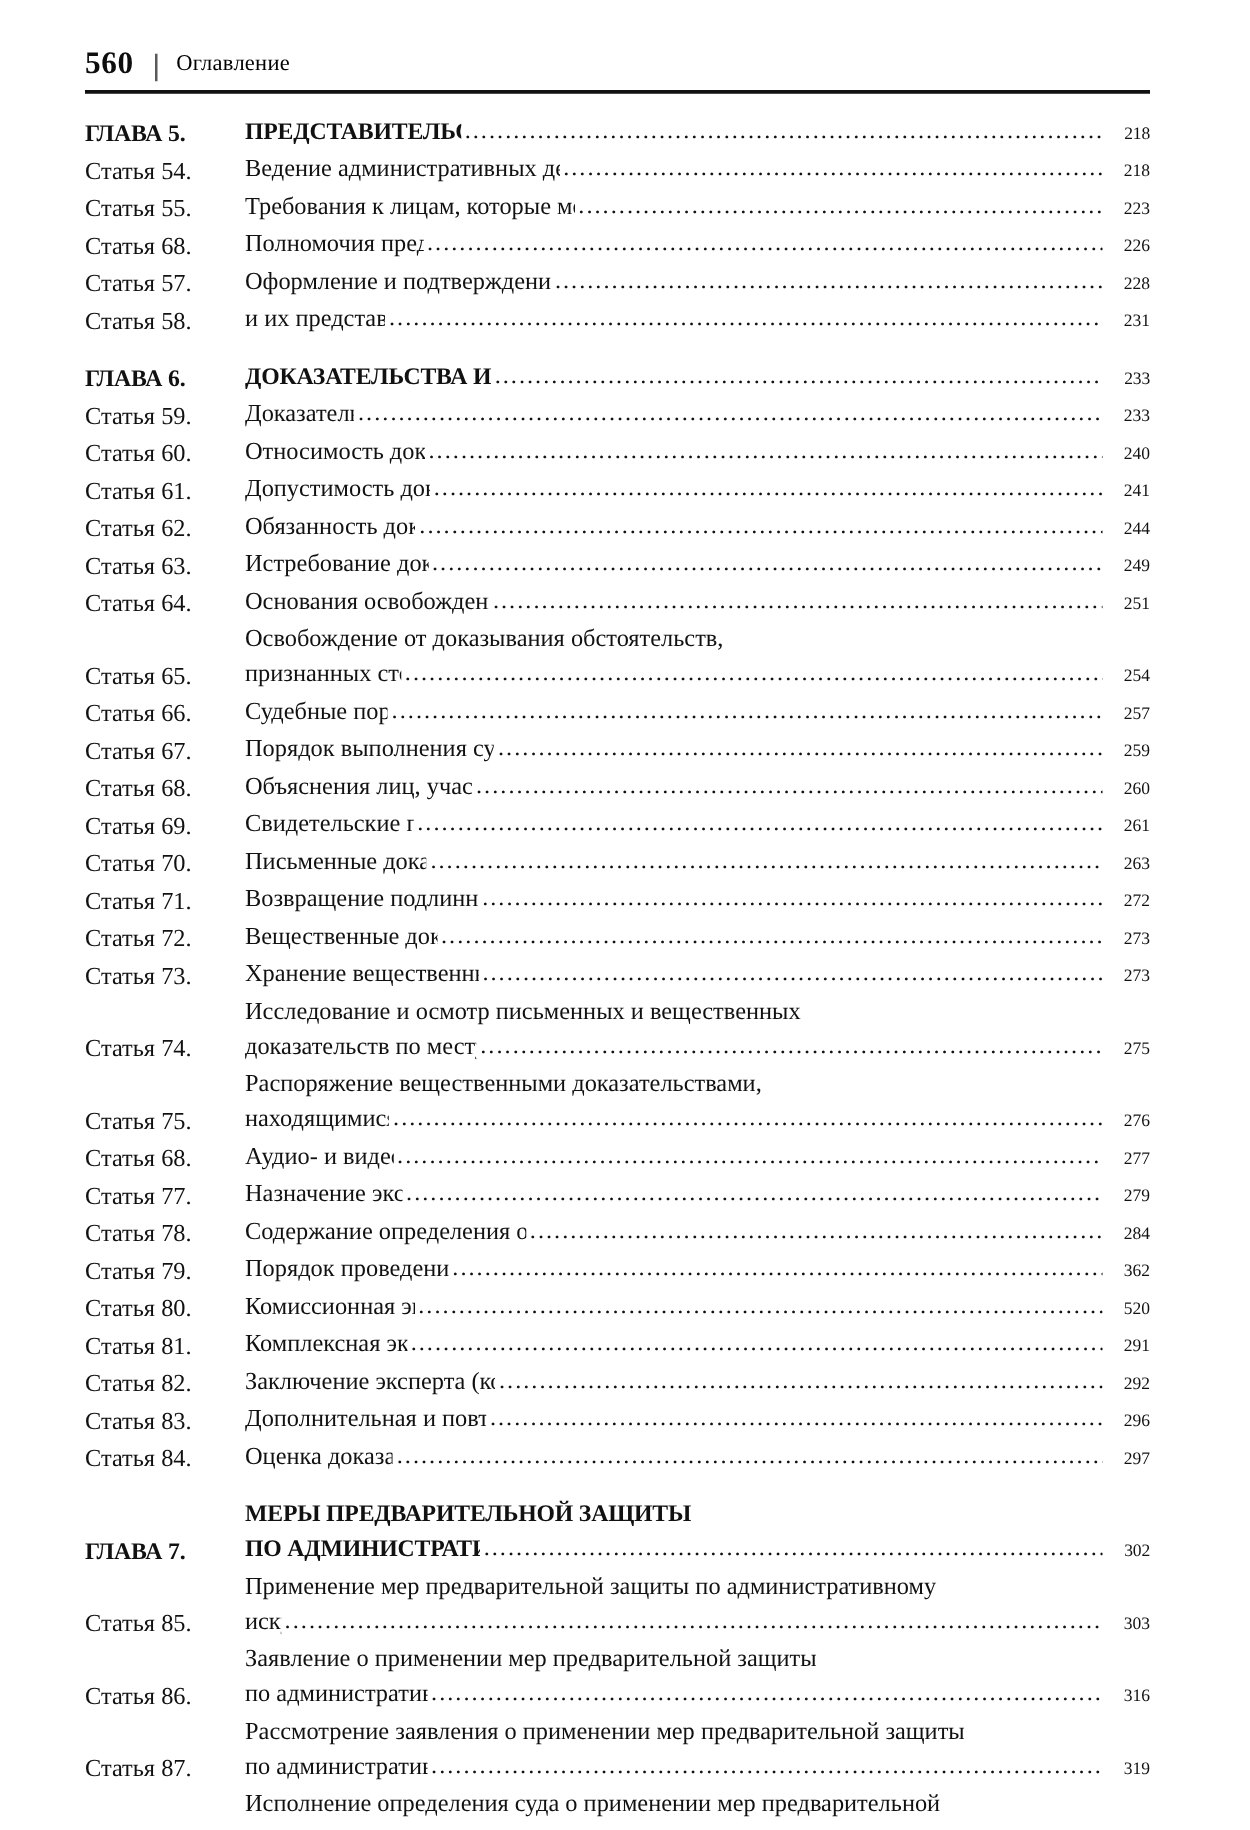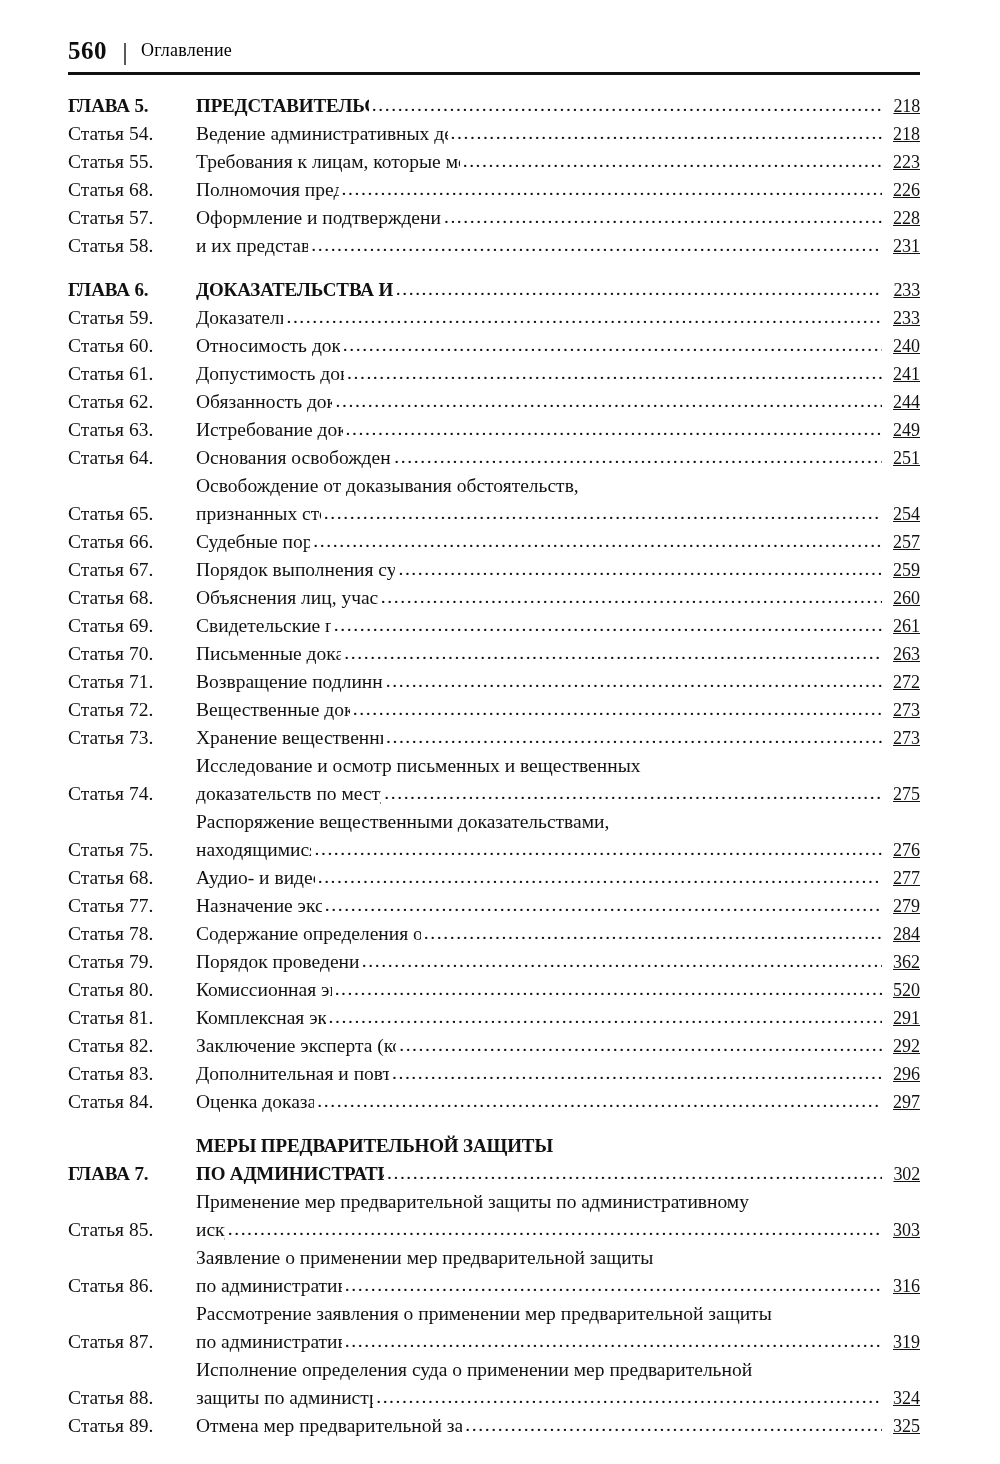--- a/index.html
+++ b/index.html
@@ -129,23 +129,22 @@
   }
   .line .leader::before {
     content: "......................................................................................................................................";
   }
 
   .line .pageno {
     flex: 0 0 auto;
     text-align: right;
     min-width: 36px;
     font-weight: normal;
-    font-size: 18px;
+    font-size: 14px;
     white-space: nowrap;
-    text-decoration: underline;
   }
   .entry.chapter .line .pageno {
     font-weight: normal;
   }
 
   
   .line.nolead .txt {
     flex: 1 1 auto;
   }
 </style>

